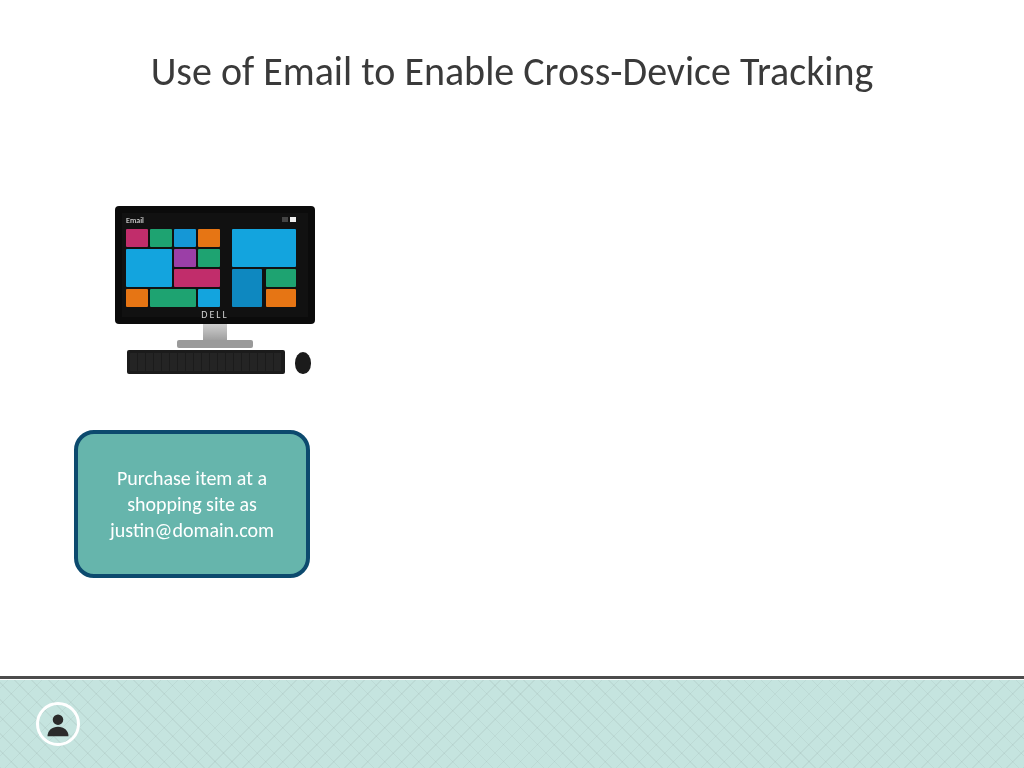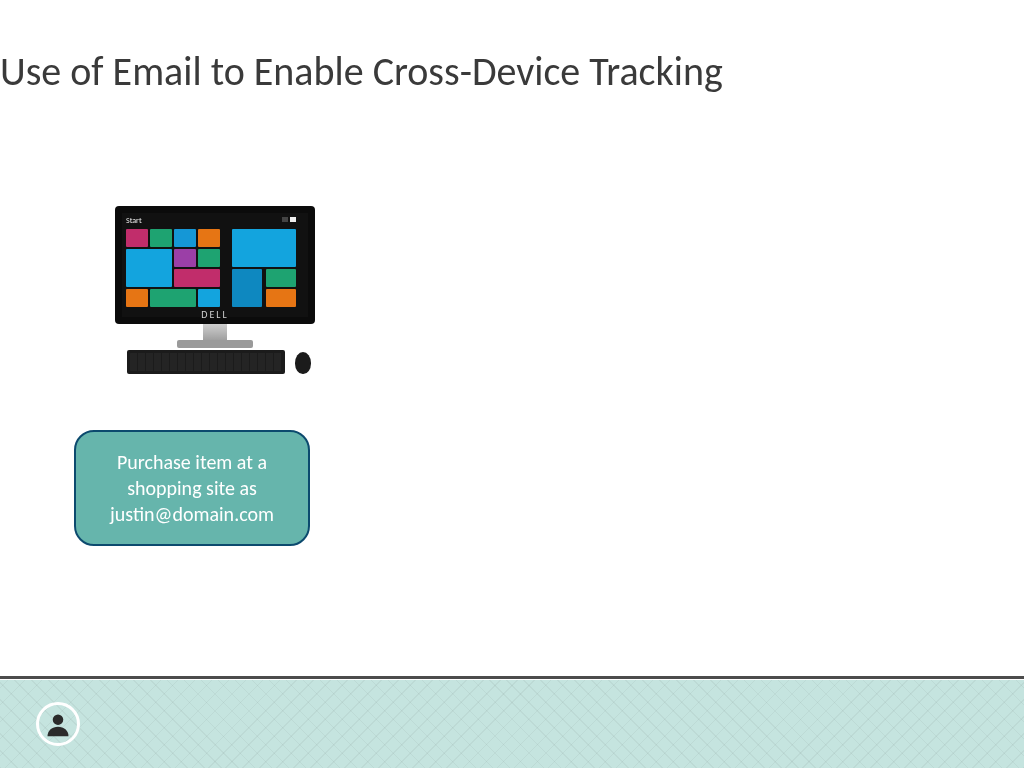--- a/index.html
+++ b/index.html
@@ -1,18 +1,18 @@
 <!DOCTYPE html>
 <html><head>
 <meta charset="utf-8">
 <style>
   * { margin: 0; padding: 0; box-sizing: border-box; }
   html, body { width: 1024px; height: 768px; overflow: hidden; font-family: "Segoe UI", Calibri, Arial, sans-serif; background: #fff; }
   .slide { position: relative; width: 1024px; height: 768px; }
-  .title { position: absolute; top: 48px; left: 0; width: 1024px; font-size: 40px; color: #3a3a3a; font-weight: 400; line-height: 1.2; }
+  .title { position: absolute; top: 48px; left: 0; width: 1024px; text-align: center; font-size: 40px; color: #3a3a3a; font-weight: 400; line-height: 1.2; }
   .monitor-illus { position: absolute; top: 206px; left: 115px; width: 200px; height: 170px; }
   .bezel { position: absolute; top: 0; left: 0; width: 200px; height: 118px; background: #0b0b0b; border-radius: 4px; }
   .screen { position: absolute; top: 7px; left: 7px; width: 186px; height: 104px; background: #111; }
   .start-label { position: absolute; top: 2px; left: 4px; color: #eee; font-size: 8px; font-weight: 300; }
   .status-dot { position: absolute; top: 4px; right: 6px; width: 20px; height: 5px; }
   .status-dot span { display: inline-block; width: 6px; height: 5px; vertical-align: top; }
   .tiles { position: absolute; top: 16px; left: 4px; right: 4px; bottom: 4px; }
   .tile { position: absolute; border-radius: 1px; }
   
   .t1  { left: 0;   top: 0;  width: 22px; height: 18px; background: #c12d6b; }
@@ -31,22 +31,22 @@
   .t13 { left:106px;top: 40px;width: 30px;height: 38px; background: #0e88c0; }
   .t14 { left:140px;top: 40px;width: 30px;height: 18px; background: #1ea371; }
   .t15 { left:140px;top: 60px;width: 30px;height: 18px; background: #e67514; }
   .chin-logo { position: absolute; bottom: 3px; left: 0; right: 0; text-align: center; color: #cfcfcf; font-size: 10px; letter-spacing: 2px; }
   .neck  { position: absolute; top: 118px; left: 88px; width: 24px; height: 18px; background: linear-gradient(#cfcfcf,#9a9a9a); }
   .foot  { position: absolute; top: 134px; left: 62px; width: 76px; height: 8px; background: #9a9a9a; border-radius: 2px; }
   .kbd   { position: absolute; top: 144px; left: 12px; width: 158px; height: 24px; background: #1b1b1b; border-radius: 2px; }
   .kbd::before { content:""; position:absolute; inset:3px; background: repeating-linear-gradient(90deg,#333 0 7px,#1b1b1b 7px 8px), repeating-linear-gradient(0deg,#333 0 5px,#1b1b1b 5px 6px); border-radius:1px; opacity:.4; }
   .mouse { position: absolute; top: 146px; left: 180px; width: 16px; height: 22px; background: #1b1b1b; border-radius: 50% 50% 48% 48%; }
   .callout {
-    position: absolute; top: 430px; left: 74px; width: 236px; height: 116px;
-    background: #66b5ac; border: 2px solid #0c4a6e; border-radius: 20px;
+    position: absolute; top: 430px; left: 74px; width: 236px; height: 148px;
+    background: #66b5ac; border: 4px solid #0c4a6e; border-radius: 20px;
     color: #fff; font-size: 20px; line-height: 1.3; text-align: center;
     display: flex; align-items: center; justify-content: center; padding: 12px 18px;
     font-family: Calibri, "Segoe UI", Arial, sans-serif;
   }
   .footer-rule { position: absolute; left: 0; right: 0; top: 676px; height: 3px; background: #4c4c4c; }
   .footer {
     position: absolute; left: 0; right: 0; bottom: 0; height: 88px;
     background: #c5e4df;
     background-image:
       repeating-linear-gradient(45deg, rgba(0,0,0,0.045) 0 1px, transparent 1px 12px),
@@ -60,21 +60,21 @@
 </head>
 <body>
 
 <div class="slide">
 
   <h1 class="title">Use of Email to Enable Cross-Device Tracking</h1>
 
   <div class="monitor-illus">
     <div class="bezel">
       <div class="screen">
-        <div class="start-label">Start</div>
+        <div class="start-label">Email</div>
         <div class="status-dot">
           <span style="background:#444"></span><span style="background:#eee; margin-left:2px"></span>
         </div>
         <div class="tiles">
           <div class="tile t1"></div>
             <div class="tile t2"></div>
             <div class="tile t3"></div>
             <div class="tile t4"></div>
           <div class="tile t5"></div>
             <div class="tile t6"></div>

